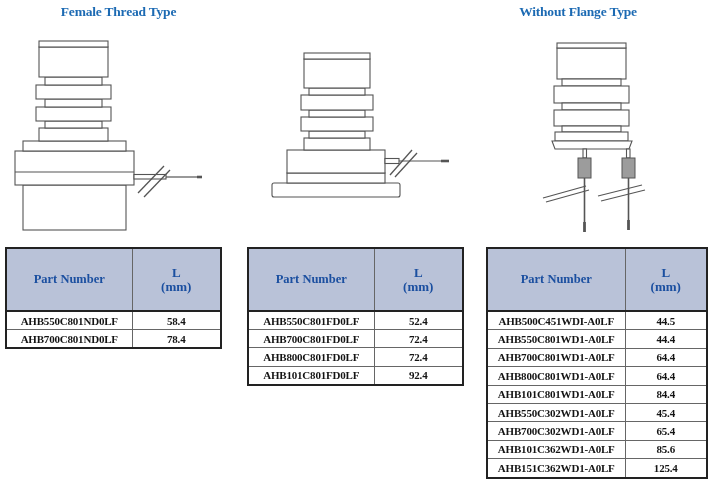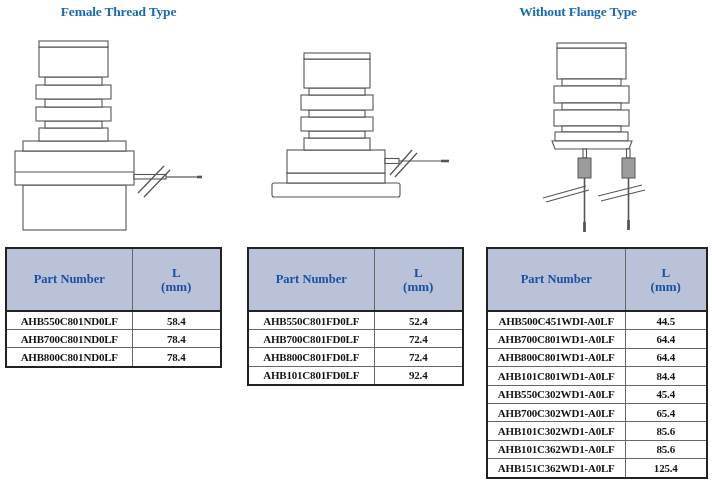--- a/index.html
+++ b/index.html
@@ -140,24 +140,20 @@
     </thead>
     <tbody>
         <tr>
           <td>AHB550C801ND0LF</td>
           <td>58.4</td>
         </tr>
         <tr>
           <td>AHB700C801ND0LF</td>
           <td>78.4</td>
         </tr>
-        <tr>
-          <td>AHB800C801ND0LF</td>
-          <td>78.4</td>
-        </tr>
       </tbody>
   </table>
 
   <table class="spec-table" id="table-2" style="left:247px; top:247px; width:215px;">
     <colgroup>
         <col style="width:126px">
         <col style="width:89px">
       </colgroup>
     <thead>
       <tr>
@@ -201,44 +197,44 @@
           <span class="l-unit">(mm)</span>
         </th>
       </tr>
     </thead>
     <tbody>
         <tr>
           <td>AHB500C451WDI-A0LF</td>
           <td>44.5</td>
         </tr>
         <tr>
+          <td>AHB550C801WD1-A0LF</td>
+          <td>44.4</td>
+        </tr>
+        <tr>
           <td>AHB700C801WD1-A0LF</td>
           <td>64.4</td>
         </tr>
         <tr>
           <td>AHB800C801WD1-A0LF</td>
           <td>64.4</td>
         </tr>
         <tr>
           <td>AHB101C801WD1-A0LF</td>
           <td>84.4</td>
         </tr>
         <tr>
           <td>AHB550C302WD1-A0LF</td>
           <td>45.4</td>
         </tr>
         <tr>
           <td>AHB700C302WD1-A0LF</td>
           <td>65.4</td>
         </tr>
         <tr>
-          <td>AHB101C302WD1-A0LF</td>
-          <td>85.6</td>
-        </tr>
-        <tr>
           <td>AHB101C362WD1-A0LF</td>
           <td>85.6</td>
         </tr>
         <tr>
           <td>AHB151C362WD1-A0LF</td>
           <td>125.4</td>
         </tr>
       </tbody>
   </table>
 

